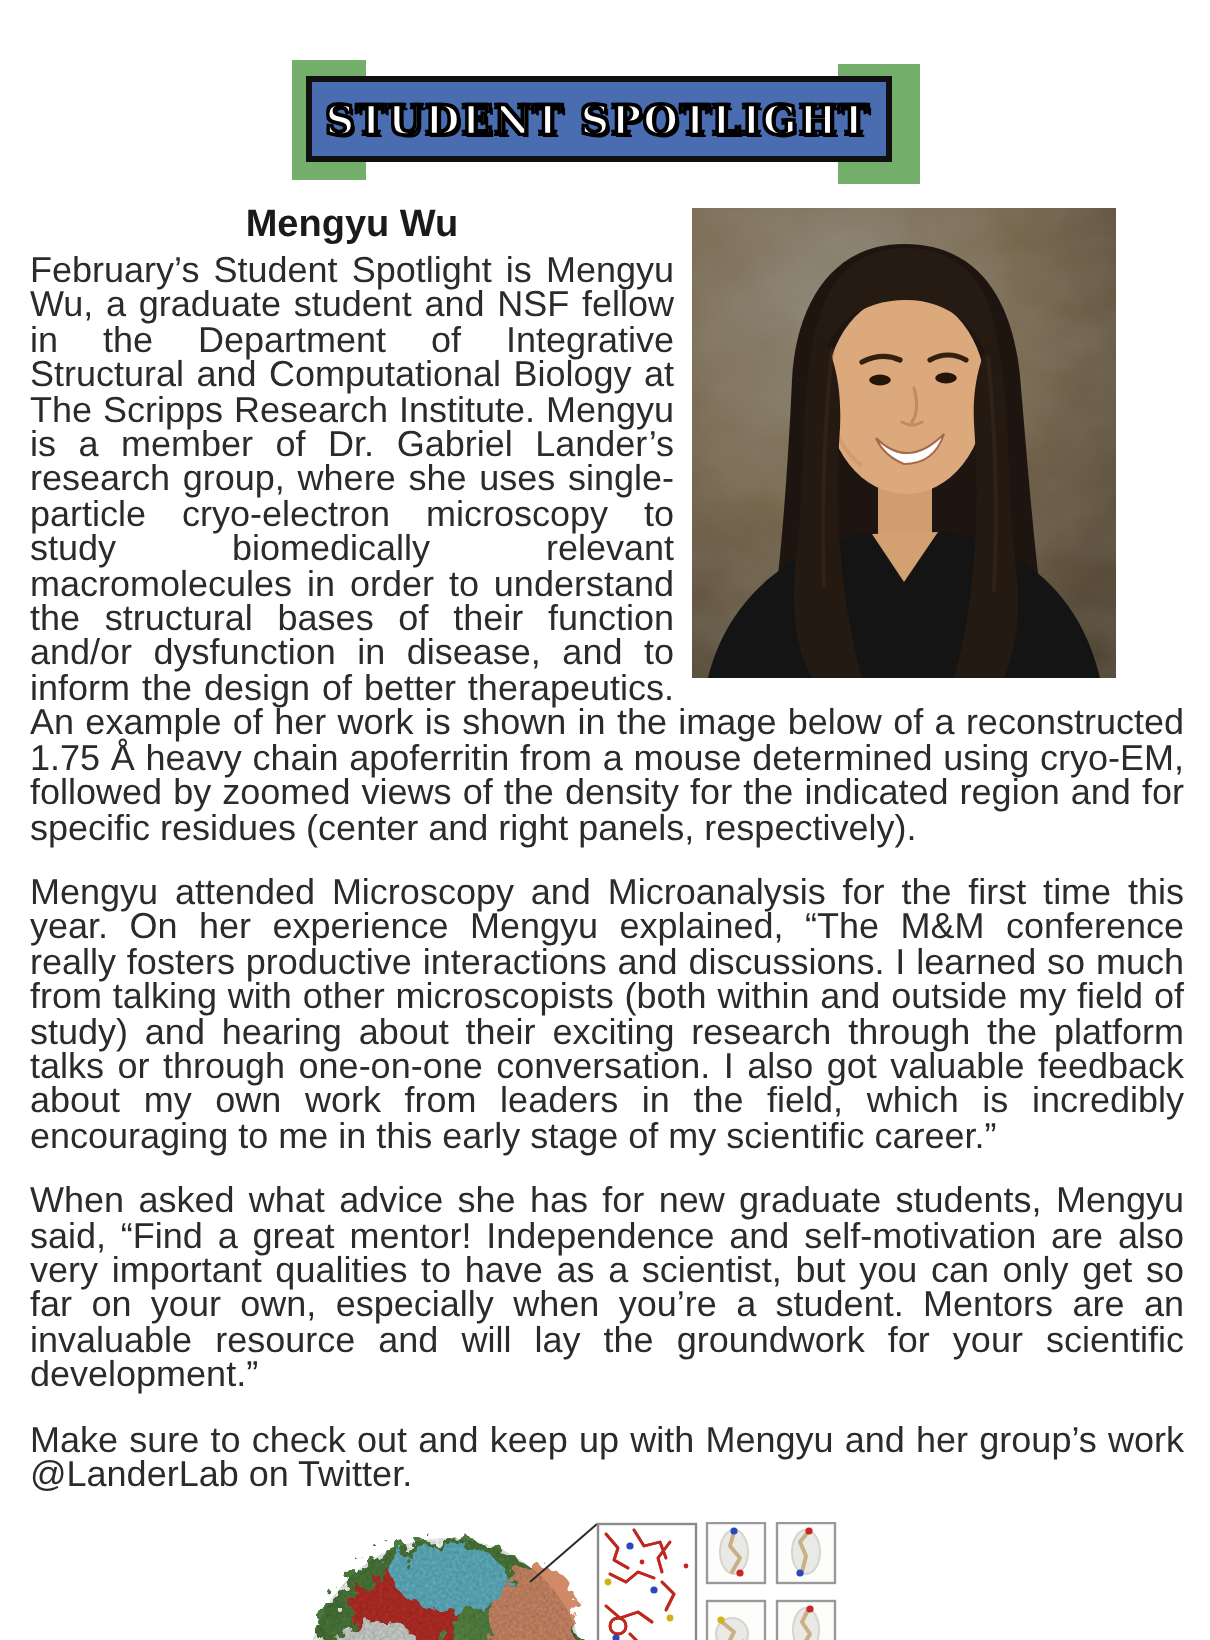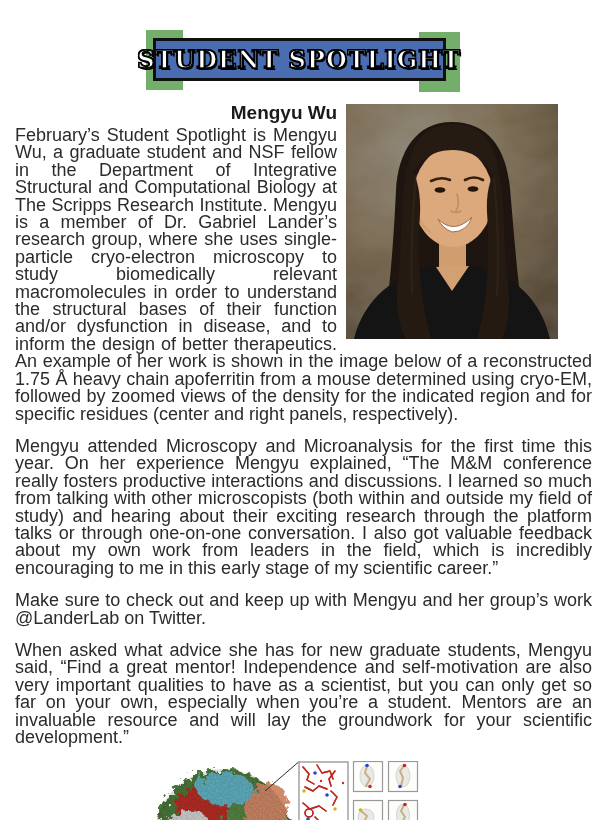--- a/index.html
+++ b/index.html
@@ -11,30 +11,30 @@
   .banner-wrap{position:relative;width:314px;height:62px;margin:30px auto 0 auto;}
   .banner-green{position:absolute;background:var(--green,#73ae6a);}
   .banner-green.left{left:0;top:0;width:37px;height:60px;}
   .banner-green.right{right:0;top:2px;width:41px;height:60px;}
   .banner-blue{
     position:absolute;left:7px;top:8px;width:287px;height:37px;
     background:var(--blue,#4a6cb1);border:3px solid #101010;
     display:flex;align-items:center;justify-content:center;
   }
   .banner-title{
-    font-family:"DejaVu Serif", serif;font-weight:bold;font-size:24px;
+    font-family:"DejaVu Serif", serif;font-weight:bold;font-size:20px;
     color:#ffffff;letter-spacing:1px;white-space:nowrap;
     -webkit-text-stroke:1.3px #000;text-shadow:1.5px 1.5px 0 #000, -1px -1px 0 #000, 1px -1px 0 #000, -1px 1px 0 #000;
   }
   
   .content{margin:10px 13px 0 15px;}
   .portrait{float:right;width:212px;height:235px;margin:2px 34px 14px 9px;display:block;}
   .article-title{
     font-size:19px;line-height:22px;font-weight:bold;color:#1a1a1a;
-    margin:0 0 3px 0;text-align:right;
+    margin:0 0 3px 0;text-align:center;
   }
   .body-text{
     font-size:18px;line-height:17.4px;text-align:justify;
     margin:0 0 15px 0;
   }
   
   .figure-row{position:relative;height:160px;margin-top:2px;}
   .figure-svg{position:absolute;left:130px;top:0;}
   .cell-box{fill:#fdfdfc;stroke:#999999;stroke-width:1.2;}
   .blob{fill:#e9e9e5;stroke:#d4d4d0;stroke-width:1;}
@@ -92,22 +92,22 @@
     <path d="M107,20 C74,20 58,48 61,88 C66,58 85,46 107,46 C129,46 146,60 152,88 C157,46 139,20 107,20 Z" fill="#261b13"></path>
     <path d="M62,58 C54,92 57,135 52,175 C49,205 53,222 60,235 L85,235 C74,195 71,150 74,110 C75,88 71,72 62,58 Z" fill="#241a12"></path>
     <path d="M151,60 C160,92 157,140 162,180 C165,206 161,223 156,235 L131,235 C142,196 144,150 141,108 C140,86 145,74 151,60 Z" fill="#241a12"></path>
     <path d="M70,70 q-6,60 -4,120 M148,74 q6,62 3,118" stroke="#3d2c1c" stroke-width="2" fill="none" opacity="0.45"></path>
   </svg>
 
   <h1 class="article-title">Mengyu Wu</h1>
 
   <p class="body-text">February’s Student Spotlight is Mengyu Wu, a graduate student and NSF fellow in the Department of Integrative Structural and Computational Biology at The Scripps Research Institute. Mengyu is a member of Dr. Gabriel Lander’s research group, where she uses single-particle cryo-electron microscopy to study biomedically relevant macromolecules in order to understand the structural bases of their function and/or dysfunction in disease, and to inform the design of better therapeutics. An example of her work is shown in the image below of a reconstructed 1.75 Å heavy chain apoferritin from a mouse determined using cryo-EM, followed by zoomed views of the density for the indicated region and for specific residues (center and right panels, respectively).</p>
   <p class="body-text">Mengyu attended Microscopy and Microanalysis for the first time this year. On her experience Mengyu explained, “The M&amp;M conference really fosters productive interactions and discussions. I learned so much from talking with other microscopists (both within and outside my field of study) and hearing about their exciting research through the platform talks or through one-on-one conversation. I also got valuable feedback about my own work from leaders in the field, which is incredibly encouraging to me in this early stage of my scientific career.”</p>
+  <p class="body-text">When asked what advice she has for new graduate students, Mengyu said, “Find a great mentor! Independence and self-motivation are also very important qualities to have as a scientist, but you can only get so far on your own, especially when you’re a student. Mentors are an invaluable resource and will lay the groundwork for your scientific development.”</p>
   <p class="body-text">Make sure to check out and keep up with Mengyu and her group’s work @LanderLab on Twitter.</p>
-  <p class="body-text">When asked what advice she has for new graduate students, Mengyu said, “Find a great mentor! Independence and self-motivation are also very important qualities to have as a scientist, but you can only get so far on your own, especially when you’re a student. Mentors are an invaluable resource and will lay the groundwork for your scientific development.”</p>
 
   <div class="figure-row">
     <svg class="figure-svg" width="280" height="158" viewBox="0 0 280 158" aria-hidden="true">
       <defs>
         <radialGradient id="sphereG" cx="50%" cy="45%" r="55%">
           <stop offset="0" stop-color="#5f8f49"></stop>
           <stop offset="0.8" stop-color="#4c7a3b"></stop>
           <stop offset="1" stop-color="#3a612e"></stop>
         </radialGradient>
         <filter id="rough" x="-20%" y="-20%" width="140%" height="140%">

